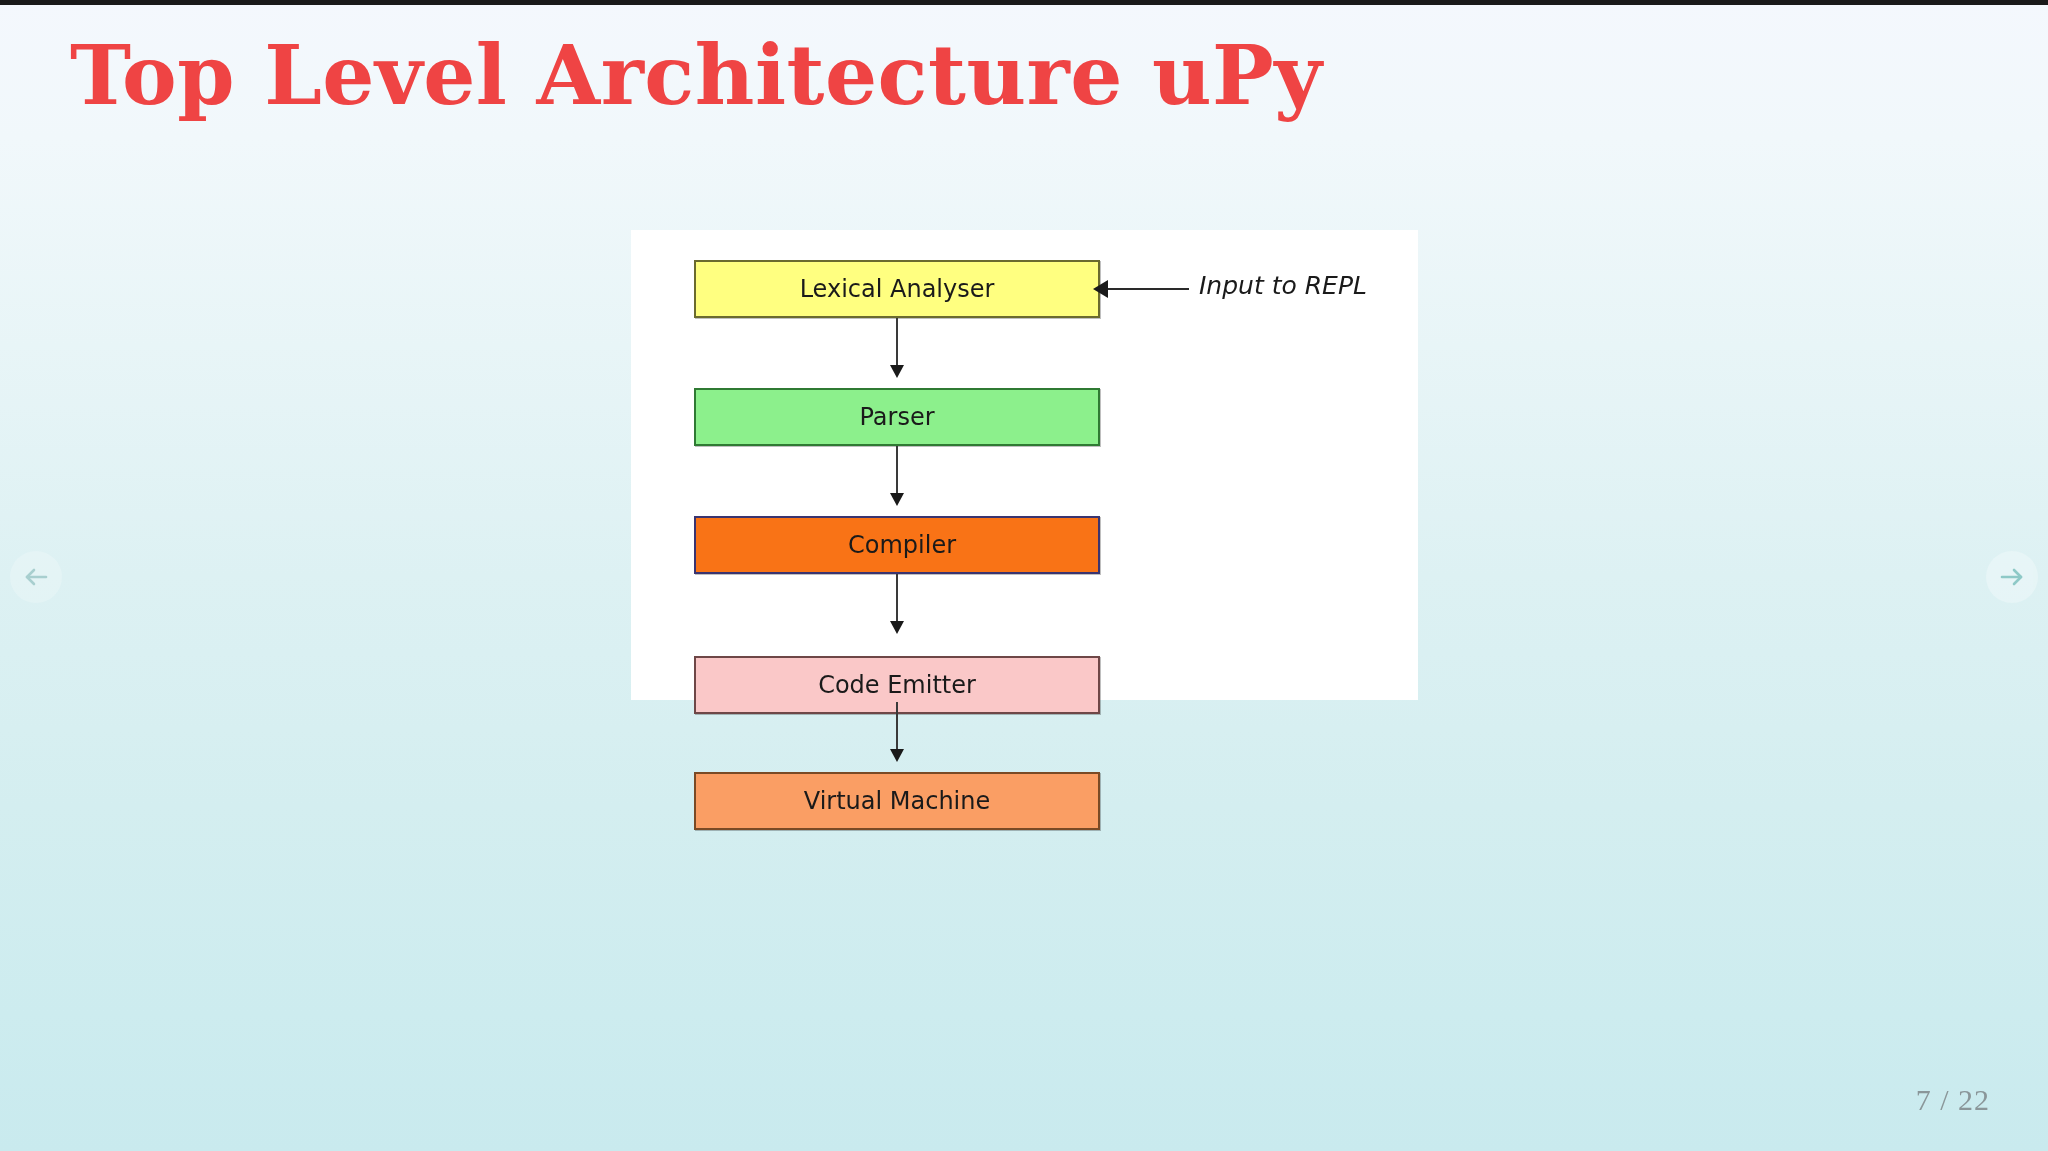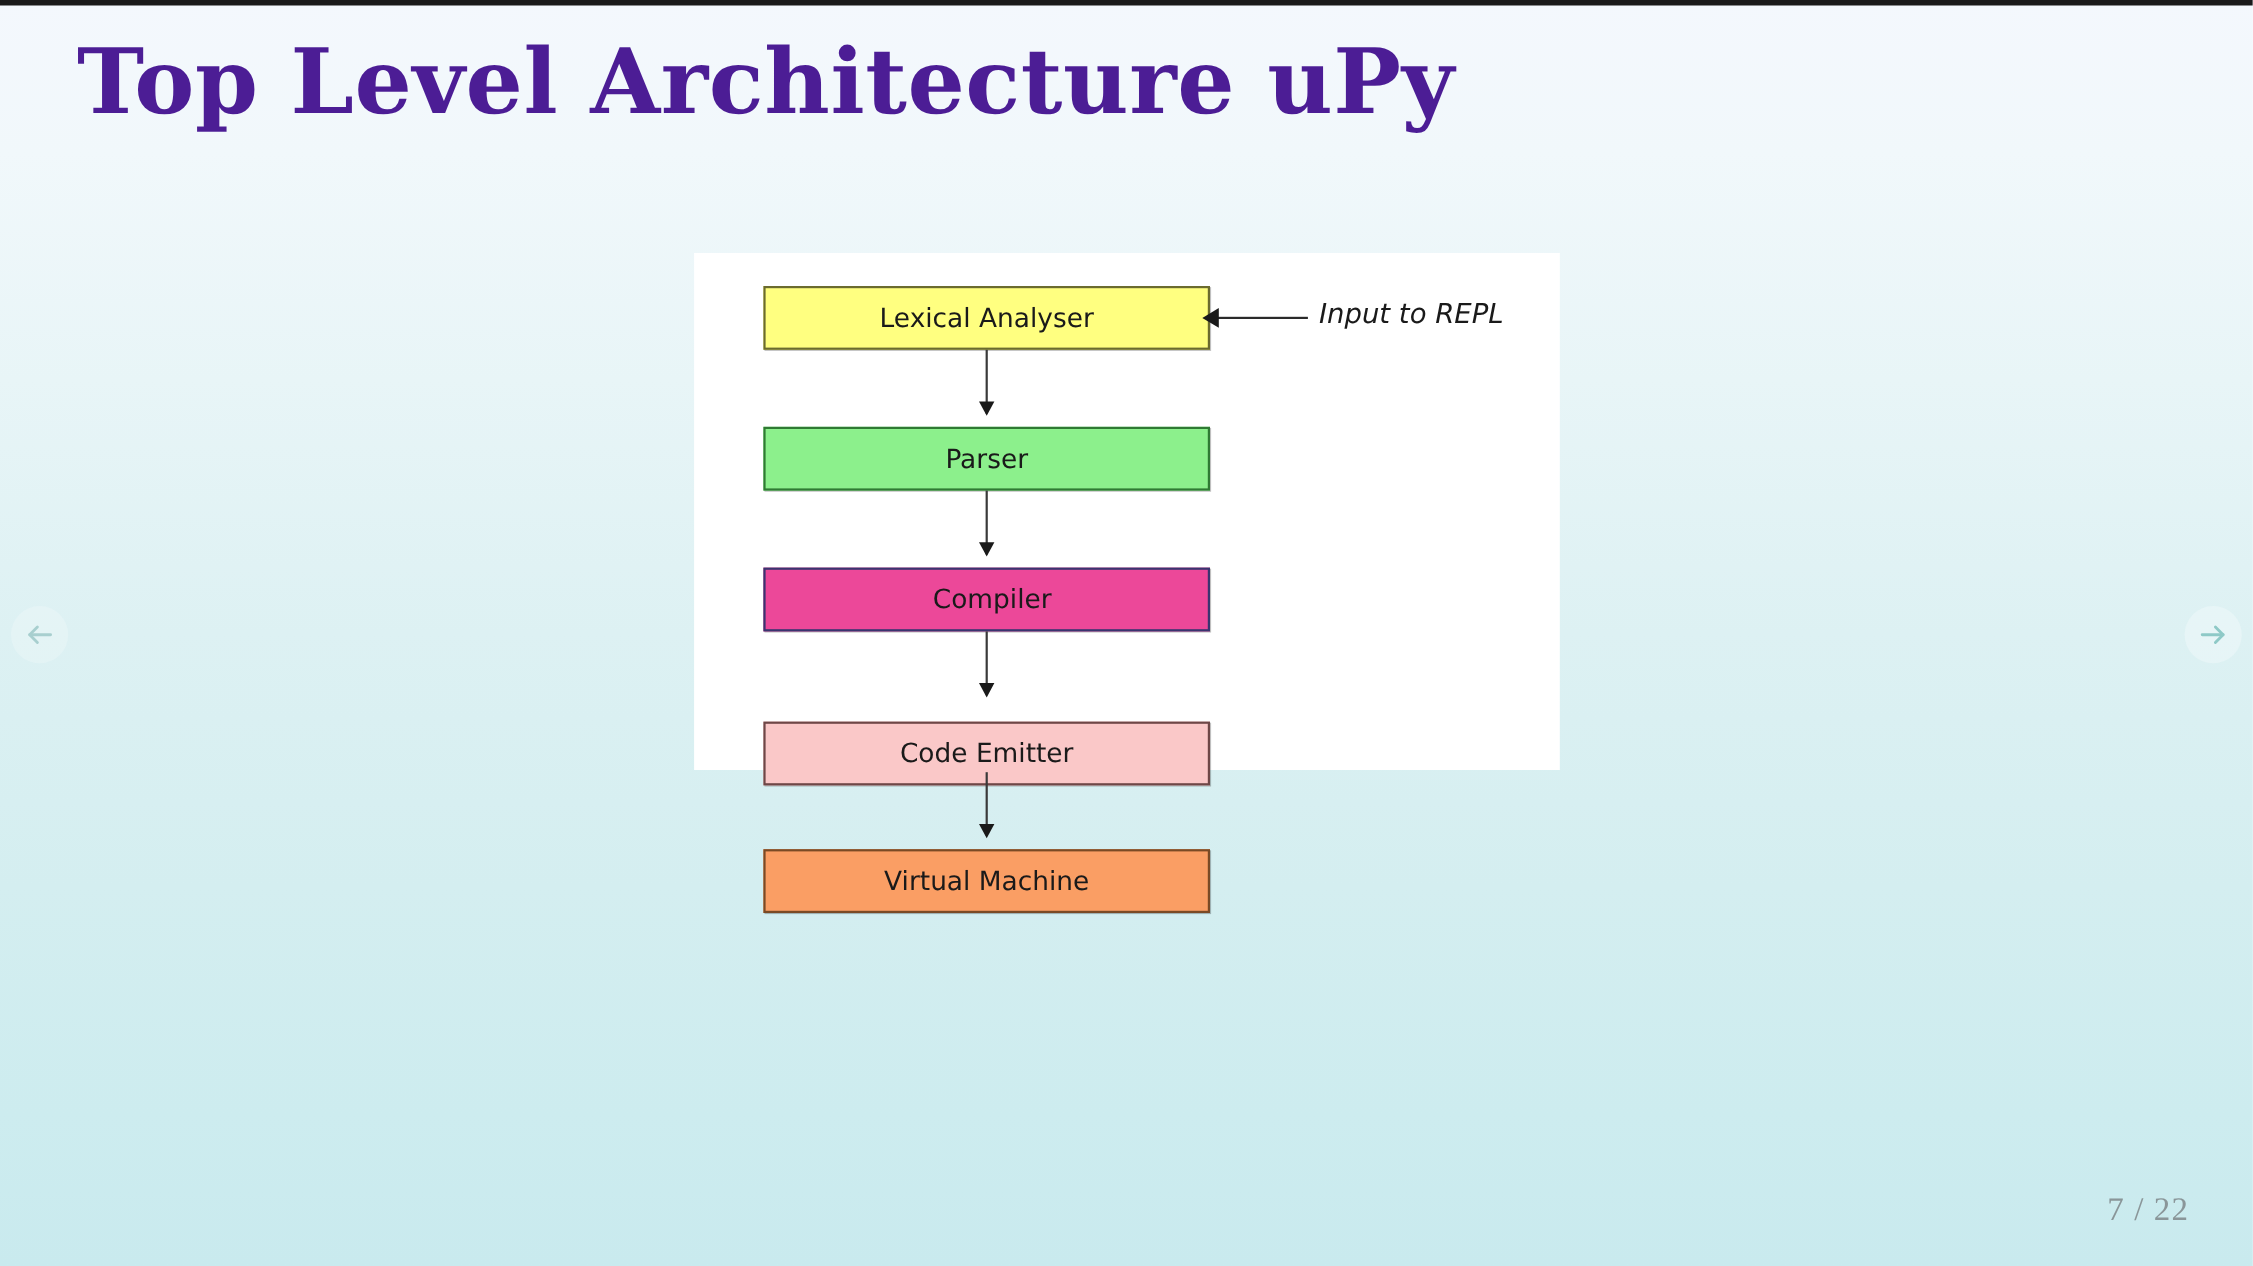--- a/index.html
+++ b/index.html
@@ -28,21 +28,21 @@
   }
 
   
   #slide-title {
     position:absolute;
     left:70px; top:28px;
     font-family:"DejaVu Serif", "Liberation Serif", serif;
     font-weight:700;
     font-size:82px;
     line-height:1.15;
-    color:#4c1d95;
+    color:#ef4444;
     letter-spacing:0.5px;
     white-space:nowrap;
     text-align:center;
   }
 
   
   #diagram-panel {
     position:absolute;
     left:631px; top:230px;
     width:787px; height:470px;
@@ -59,21 +59,21 @@
     display:flex;
     align-items:center;
     justify-content:center;
     font-family:"DejaVu Sans", "Liberation Sans", sans-serif;
     font-size:24px;
     color:#1a1a1a;
     box-shadow:1px 1px 0 rgba(0,0,0,0.25);
   }
   #box-lexical  { top:30px;  background:#ffff80; border-color:#6b6b2e; }
   #box-parser   { top:158px; background:#8cf08c; border-color:#2f7a33; }
-  #box-compiler { top:286px; background:#ec4899; border-color:#3a3470;padding-left:10px; }
+  #box-compiler { top:286px; background:#f97316; border-color:#3a3470;padding-left:10px; }
   #box-emitter  { top:426px; background:#fac8c8; border-color:#6e4747; }
   #box-vm       { top:542px; background:#fa9e64; border-color:#7a4a25; }
 
   
   .connector {
     position:absolute;
     left:265px;
     width:2px;
     height:58px;
     background:#3a3a3a;

